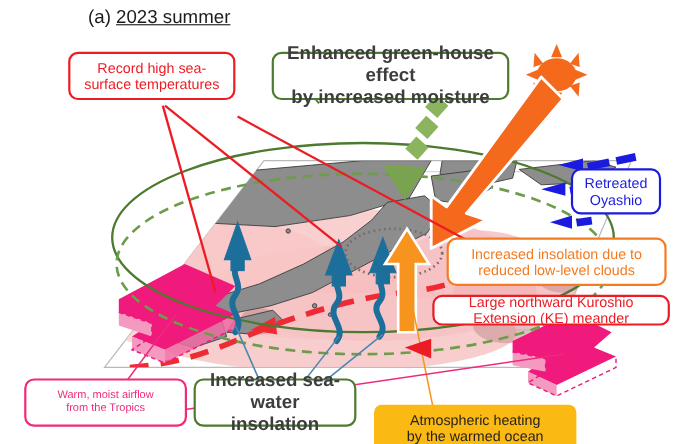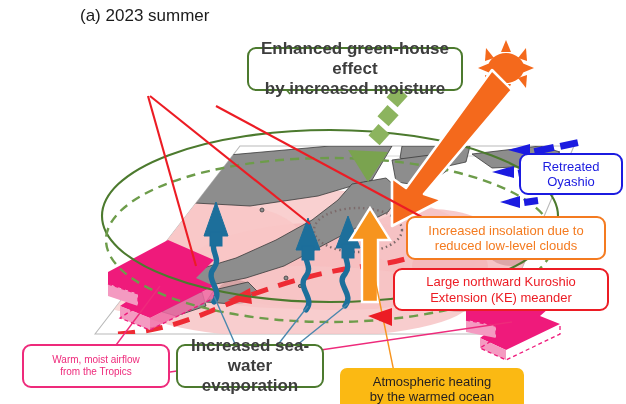--- a/index.html
+++ b/index.html
@@ -2,43 +2,43 @@
 <html><head>
 <meta charset="utf-8">
 <style>
   html,body{margin:0;padding:0;background:#ffffff;}
   body{width:626px;height:404px;overflow:hidden;
        font-family:"Liberation Sans","DejaVu Sans",sans-serif;}
   #root{position:relative;width:626px;height:404px;background:#fff;}
 
   
   .title{position:absolute;left:80px;top:6px;font-size:17px;color:#1b1b1b;}
-  .title .u{}
+  .title .u{text-decoration:underline;}
 
   
   .stage{position:absolute;left:0;top:34px;width:626px;height:348px;}
   .stage svg{position:absolute;left:0;top:0;}
 
   
   .callout{position:absolute;box-sizing:border-box;border-radius:9px;
            text-align:center;line-height:1.16;background:#ffffff;
            white-space:pre-line;display:flex;align-items:center;
            justify-content:center;padding:3px 6px;}
   .c-red   {border:2.2px solid #ec1c24;color:#ec1c24;font-size:13px;}
   .c-green {border:2.2px solid #4c7a2e;color:#3d3d3d;font-size:17px;font-weight:bold;}
   .c-blue  {border:2.2px solid #1b1be0;color:#1b1be0;font-size:13px;}
   .c-orange{border:2.2px solid #f47b20;color:#f47b20;font-size:13px;}
   .c-pink  {border:2.2px solid #ee2a7b;color:#ee2a7b;font-size:10px;}
   .c-yellow{border:2px solid #fbb913;background:#fbb913;color:#231f20;font-size:13px;border-radius:7px;margin-top:24px;}
 
   #box-sst   {left:62px;  top:47px;  width:152px; height:44px;}
   #box-ghg   {left:247px; top:47px;  width:216px; height:44px;}
-  #box-oya   {left:519px; top:153px; width:104px;  height:42px;}
+  #box-oya   {left:519px; top:153px; width:82px;  height:42px;}
   #box-insol {left:406px; top:216px; width:200px; height:44px;text-align:center;}
-  #box-ke    {left:393px; top:268px; width:216px; height:43px;}
+  #box-ke    {left:393px; top:268px; width:216px; height:28px;}
   #box-warm  {left:22px;  top:344px; width:148px; height:44px;}
   #box-evap  {left:176px; top:344px; width:148px; height:44px;}
   #box-heat  {left:340px; top:344px; width:184px; height:42px;}
 
   .credit{position:absolute;left:163px;top:388px;font-size:8.5px;color:#444;
           letter-spacing:.2px;}
 </style>
 </head>
 <body>
 
@@ -222,35 +222,37 @@
         <line x1="394" y1="338" x2="374" y2="240" stroke="#f7941e" stroke-width="1.4"></line>
 
         <line x1="96" y1="338" x2="160" y2="252" stroke="#ee2a7b" stroke-width="1.4"></line>
         <line x1="170" y1="338" x2="512" y2="288" stroke="#ee2a7b" stroke-width="1.4"></line>
 
         <polygon points="368,282 392,274 392,292" fill="#ec1c24"></polygon>
       </g>
     </svg>
   </div>
 
+  <div id="box-sst" class="callout c-red">Record high sea-
+surface temperatures</div>
 
   <div id="box-ghg" class="callout c-green">Enhanced green-house effect
 by increased moisture</div>
 
   <div id="box-oya" class="callout c-blue">Retreated
 Oyashio</div>
 
   <div id="box-insol" class="callout c-orange">Increased insolation due to
 reduced low-level clouds</div>
 
   <div id="box-ke" class="callout c-red">Large northward Kuroshio
 Extension (KE) meander</div>
 
   <div id="box-warm" class="callout c-pink">Warm, moist airflow
 from the Tropics</div>
 
   <div id="box-evap" class="callout c-green">Increased sea-water
-evaporation</div>
+insolation</div>
 
   <div id="box-heat" class="callout c-yellow">Atmospheric heating
 by the warmed ocean</div>
 
 </div>
 
 </body></html>

